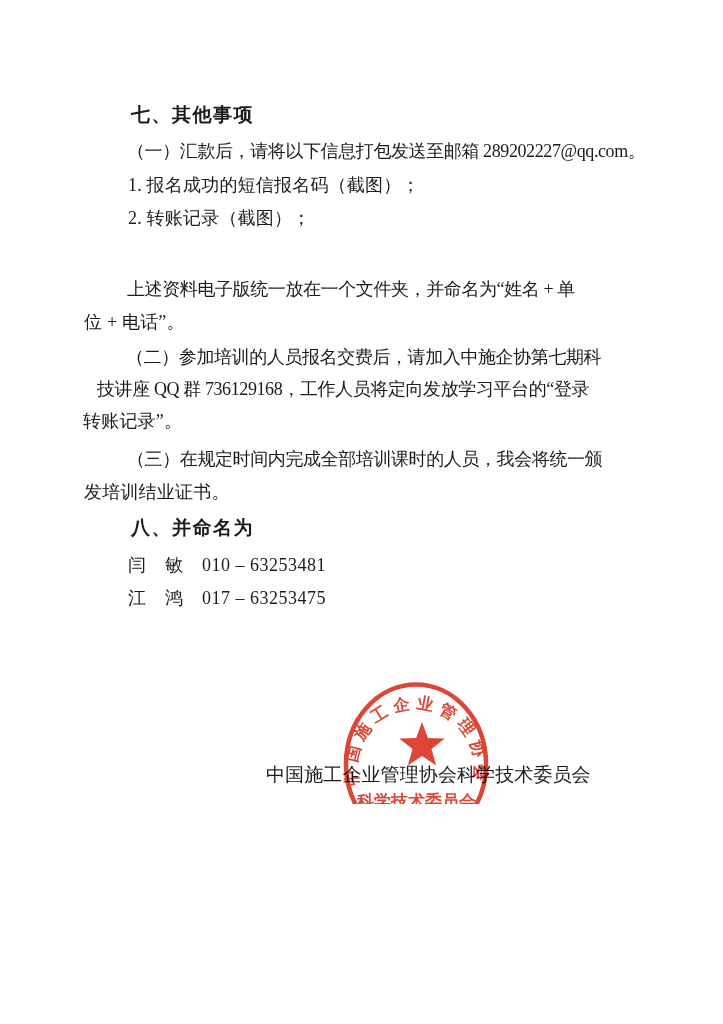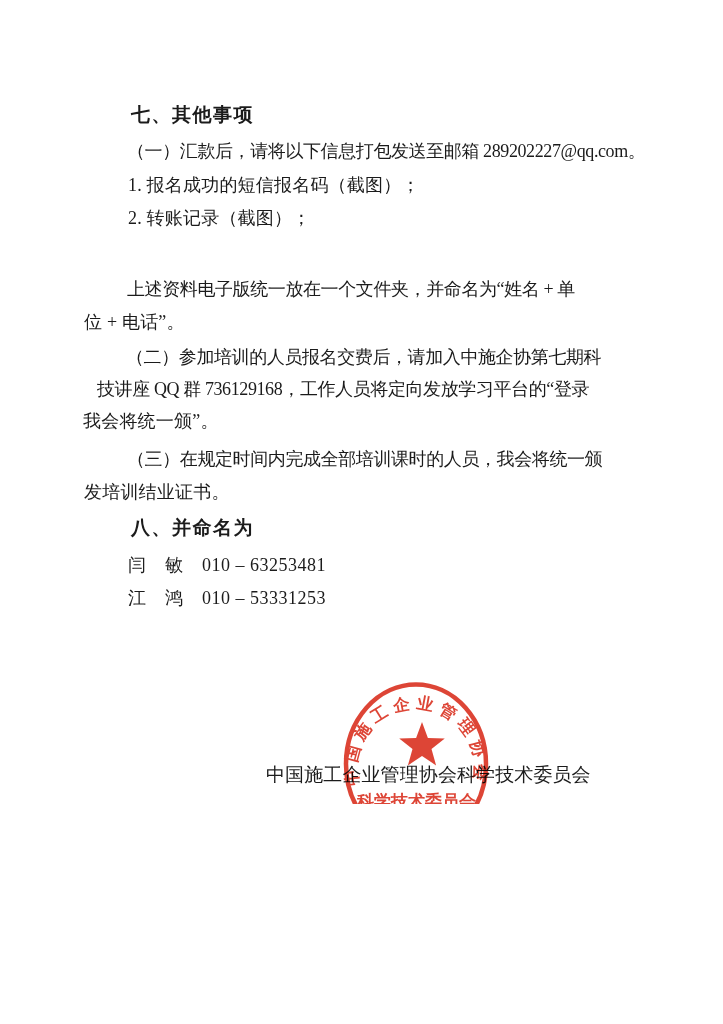--- a/index.html
+++ b/index.html
@@ -75,27 +75,27 @@
 
   <div class="line heading" style="left:131px; top:104px;">七、其他事项</div>
 
   <div class="line tight" style="left:127px; top:141px;">（一）汇款后，请将以下信息打包发送至邮箱 289202227@qq.com。</div>
   <div class="line" style="left:128px; top:175px;">1. 报名成功的短信报名码（截图）；</div>
   <div class="line" style="left:128px; top:208px;">2. 转账记录（截图）；</div>
   <div class="line tight" style="left:127px; top:279px;">上述资料电子版统一放在一个文件夹，并命名为“姓名 + 单</div>
   <div class="line" style="left:84px; top:312px;">位 + 电话”。</div>
   <div class="line tight" style="left:126px; top:347px;">（二）参加培训的人员报名交费后，请加入中施企协第七期科</div>
   <div class="line tight" style="left:83px; top:379px;margin-left:14px;">技讲座 QQ 群 736129168，工作人员将定向发放学习平台的“登录</div>
-  <div class="line" style="left:83px; top:411px;">我会将统一颁”。</div>
+  <div class="line" style="left:83px; top:411px;">转账记录”。</div>
   <div class="line" style="left:84px; top:482px;">发培训结业证书。</div>
   <div class="line tight" style="left:127px; top:449px;">（三）在规定时间内完成全部培训课时的人员，我会将统一颁</div>
 
   <div class="line heading" style="left:131px; top:517px;">八、并命名为</div>
   <div class="line contact" style="left:128px; top:555px;">闫　敏　010 – 63253481</div>
-  <div class="line contact" style="left:128px; top:588px;">江　鸿　010 – 53331253</div>
+  <div class="line contact" style="left:128px; top:588px;">江　鸿　017 – 63253475</div>
 
   <div class="sig-org">中国施工企业管理协会科学技术委员会</div>
   <div class="sig-date">2022 年 4 月 1 日</div>
 
   <svg class="seal" viewBox="0 0 154 172">
     <ellipse cx="76" cy="86" rx="70" ry="79.5" fill="none" stroke="#dc3b2b" stroke-width="4.5"></ellipse>
     <polygon fill="#dc3b2b" points="82,44 87.9,59.9 104.8,60.6 91.5,71.1 96.1,87.4 82,78 67.9,87.4 72.5,71.1 59.2,60.6 76.1,59.9"></polygon>
     <defs>
       <path id="arcPath" d="M 18.7 103.8 A 59 59 0 1 1 133.3 103.8" fill="none"></path>
     </defs>

